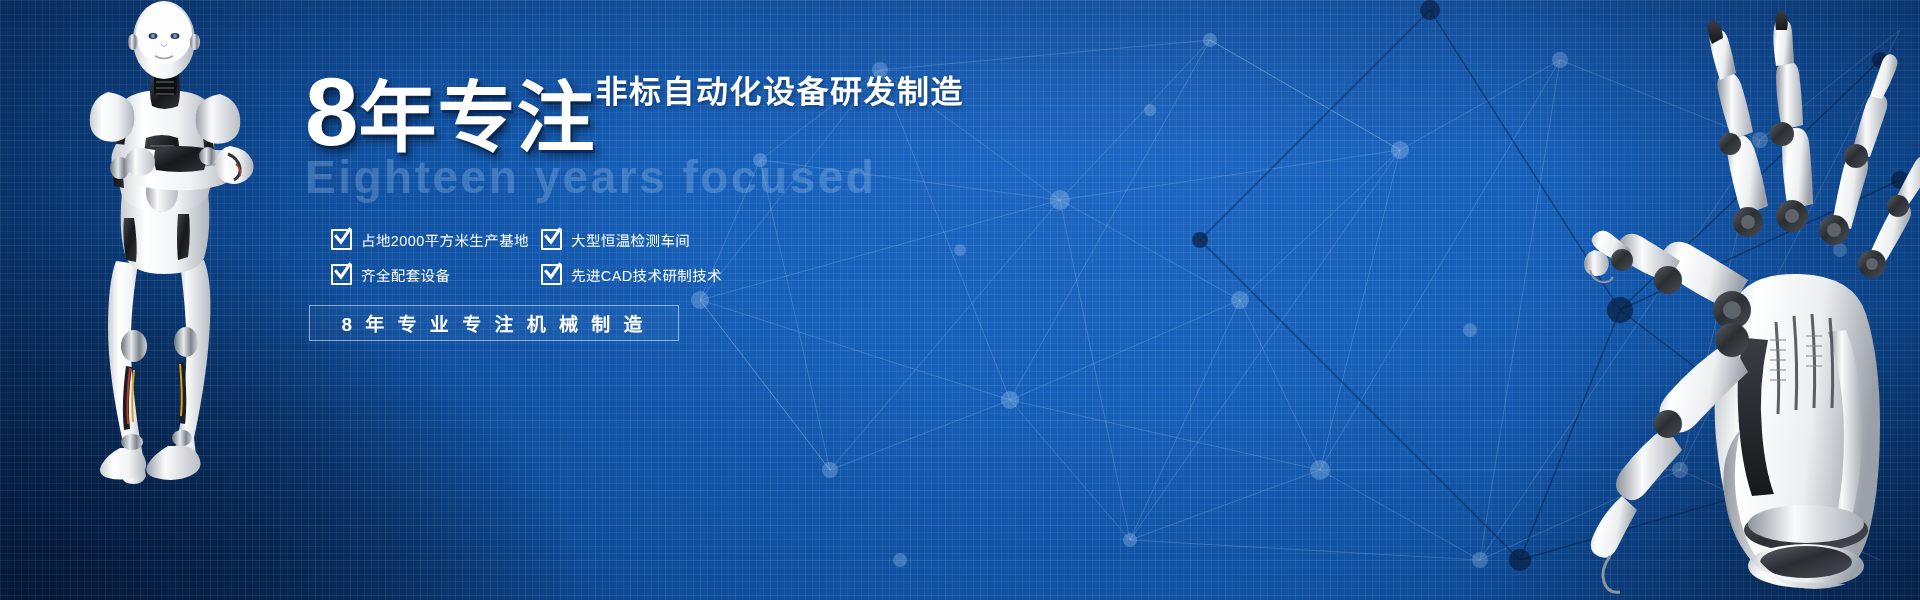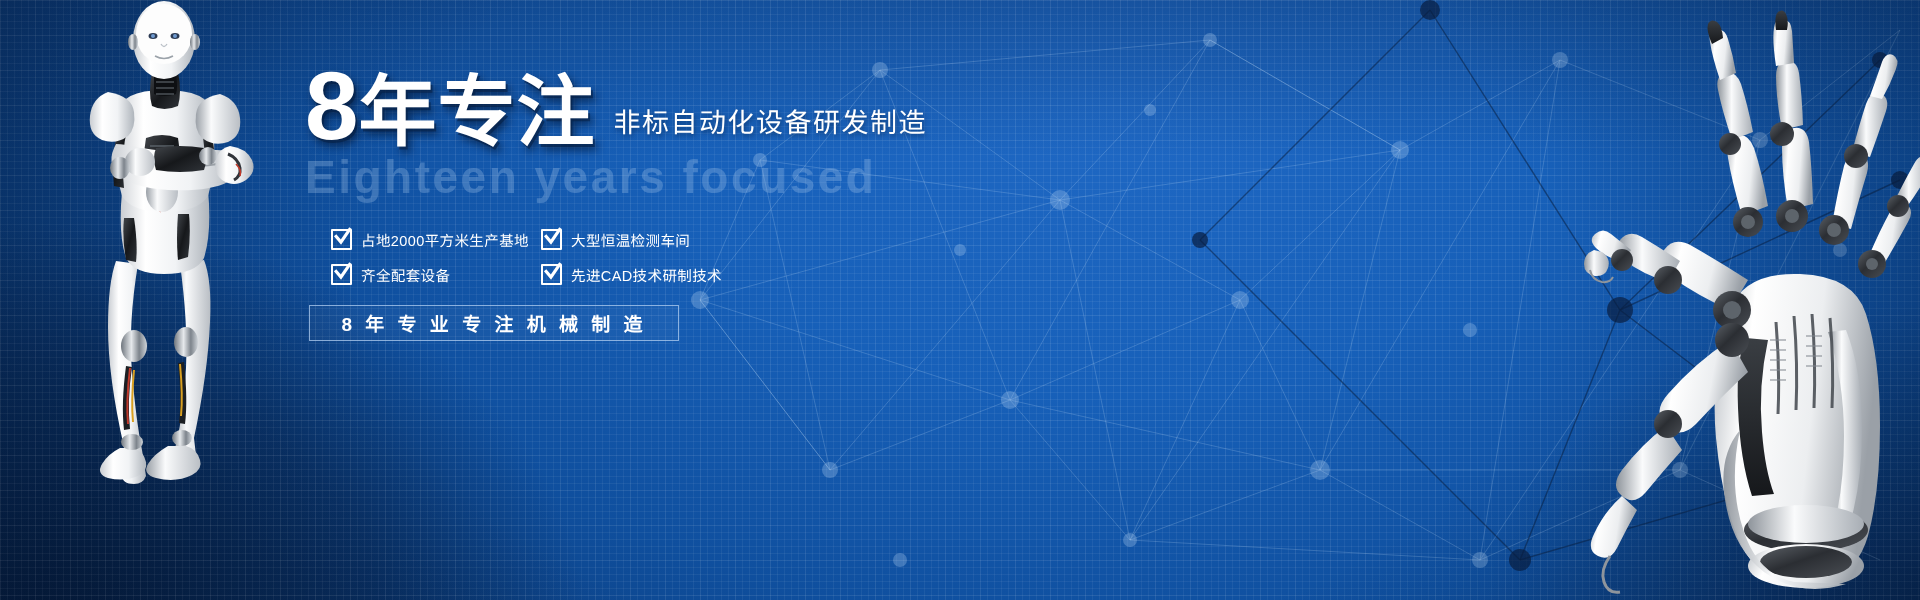--- a/index.html
+++ b/index.html
@@ -78,44 +78,42 @@
 
   
   .content {
     position: absolute;
     left: 305px;
     top: 66px;
     width: 760px;
   }
   .headline-row {
     display: flex;
-    align-items: flex-end;
-    gap: 18px;
     height: 86px;
   }
   .headline {
     font-size: 78px;
     font-weight: 800;
     color: #ffffff;
     letter-spacing: 1px;
     line-height: 0.96;
     white-space: nowrap;
     text-shadow:
        2px 3px 0 rgba(5,30,64,0.55),
        4px 6px 9px rgba(3,20,48,0.65);
   }
   .headline .big-num {
     font-size: 96px;
     font-weight: 900;
     letter-spacing: -2px;
     margin-right: 2px;
   }
   .subhead {
-    font-size: 27px;
-    font-weight: 400;
+    font-size: 32px;
+    font-weight: 700;
     color: #ffffff;
     letter-spacing: 1.5px;
     white-space: nowrap;
     padding-bottom: 12px;
     text-shadow: 1px 2px 4px rgba(4,24,56,0.5);
   }
   .ghost-line {
     font-size: 46px;
     font-weight: 700;
     letter-spacing: 2.5px;

